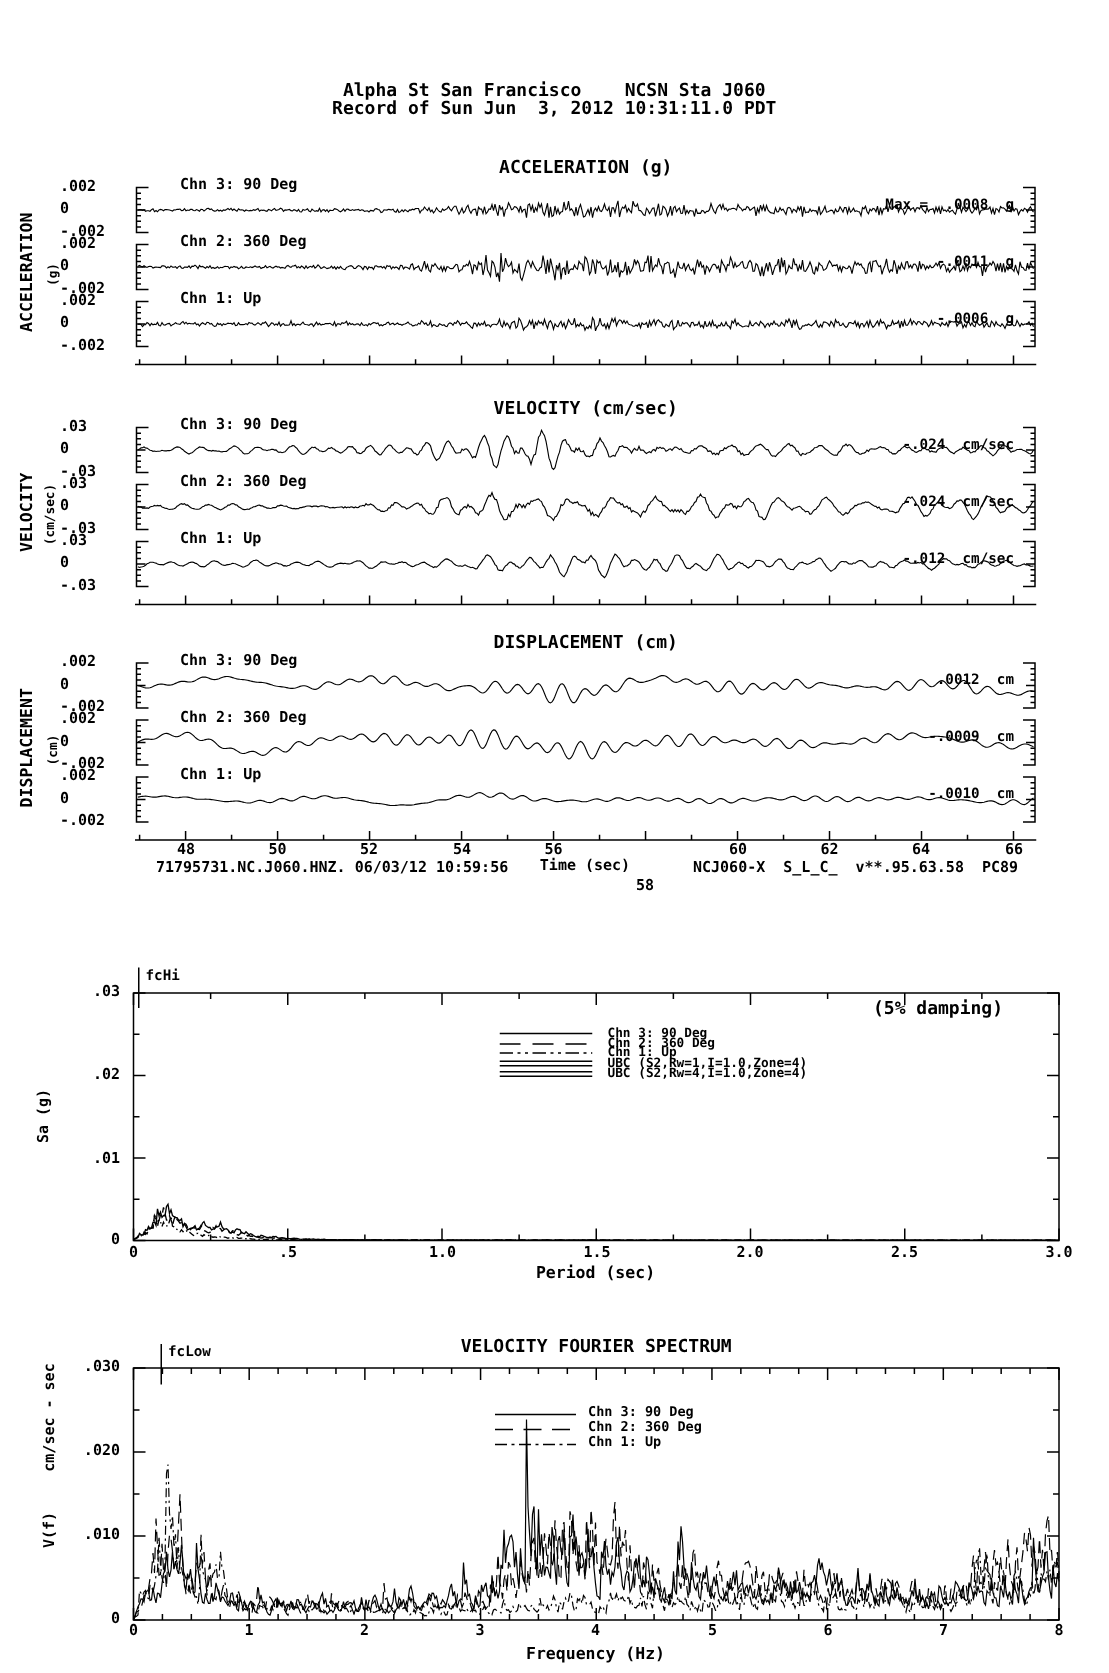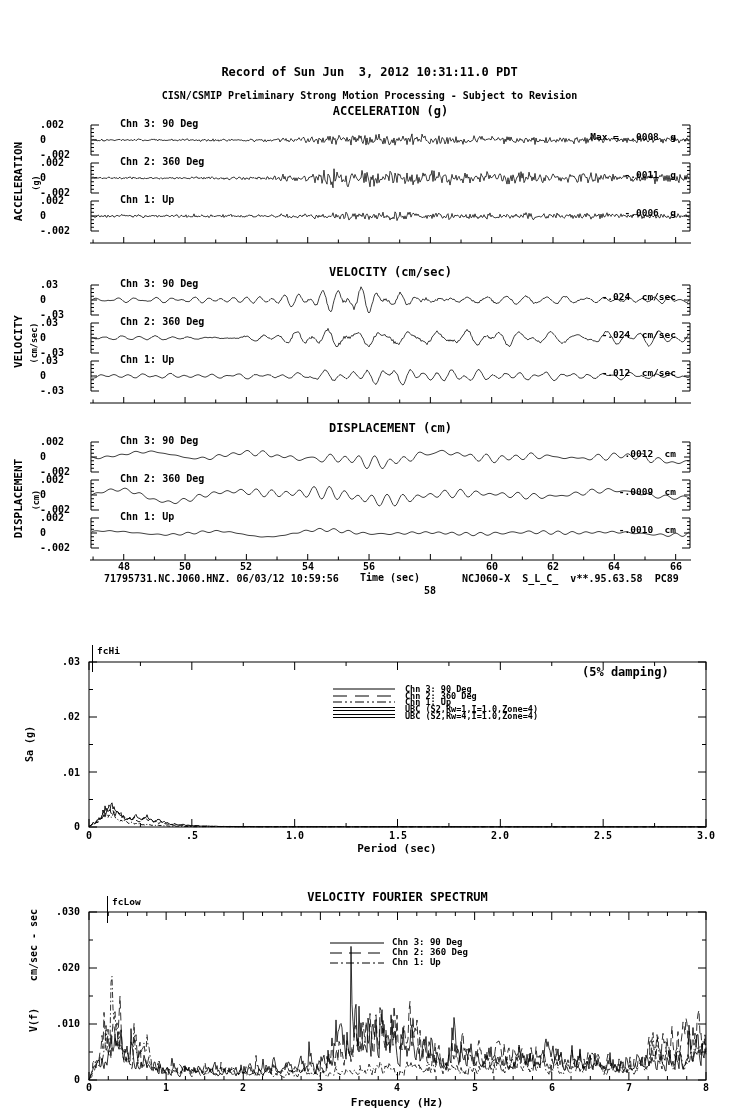--- a/index.html
+++ b/index.html
@@ -28,22 +28,22 @@
   .lrow{position:absolute;display:flex;align-items:center;}
   .lrow span{white-space:pre;}
   .foot{position:absolute;font-size:10px;line-height:10px;white-space:pre;}
   svg{overflow:hidden;}
 </style>
 </head>
 <body>
 
 <div id="page">
 
+  <div class="hline f12" style="top:54px">Alpha St San Francisco    NCSN Sta J060</div>
   <div class="hline f12" style="top:66px">Record of Sun Jun  3, 2012 10:31:11.0 PDT</div>
-  <div class="hline f10" style="top:91px">CISN/CSMIP Preliminary Strong Motion Processing - Subject to Revision</div>
 
   <span class="vlab f11" style="left:-82px;top:176px">ACCELERATION</span>
   <span class="vlab" style="left:-64px;top:178px;font-size:8.5px">(g)</span>
   <div class="ts-title" style="top:105px">ACCELERATION (g)</div>
 
   <div class="panel" style="top:121px">
     <span class="ytick yt">.002</span>
     <span class="ytick ym">0</span>
     <span class="ytick yb">-.002</span>
     <svg class="wave" width="601" height="38">

